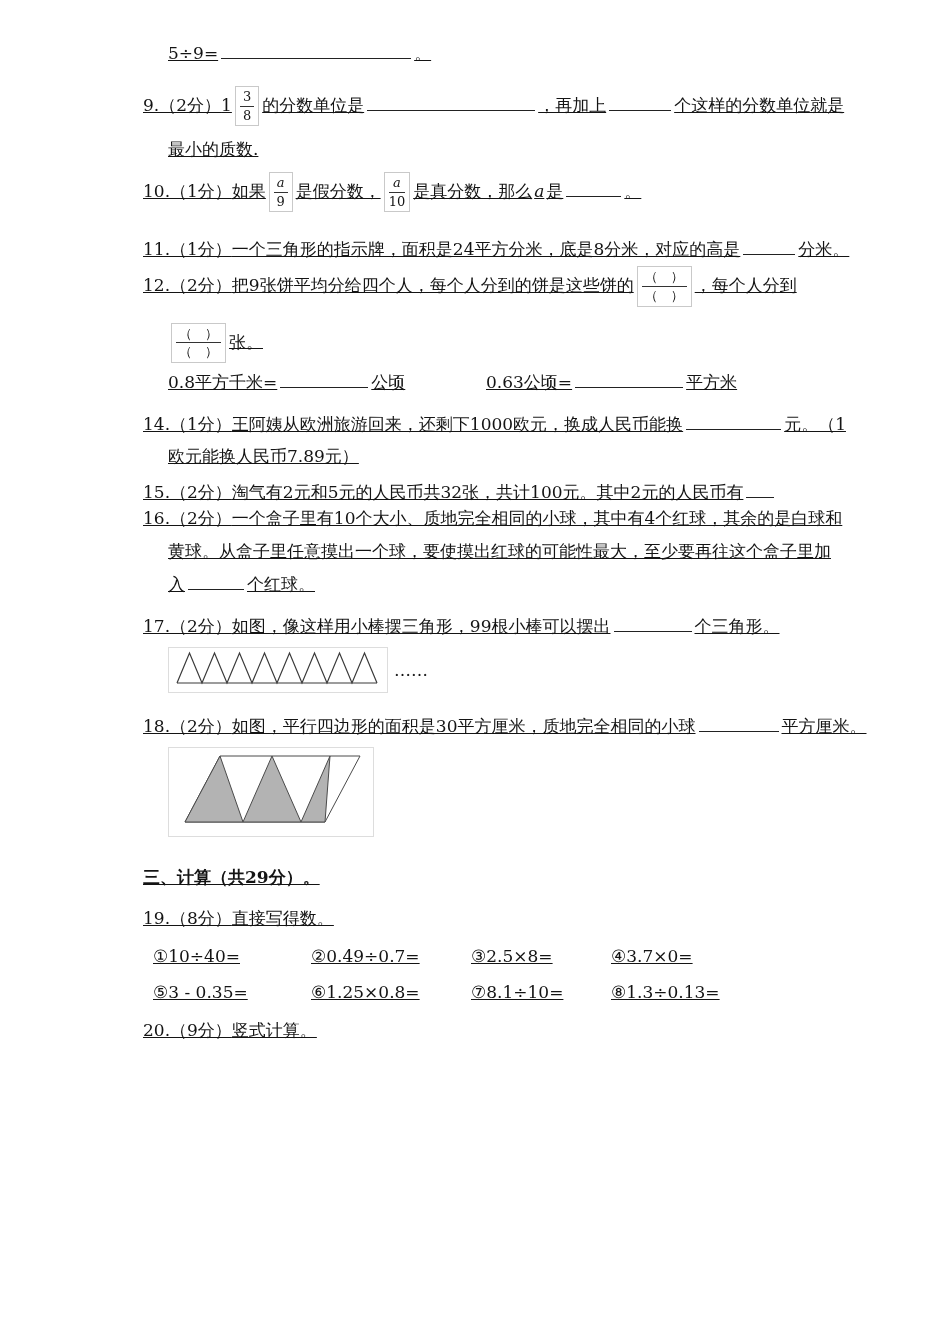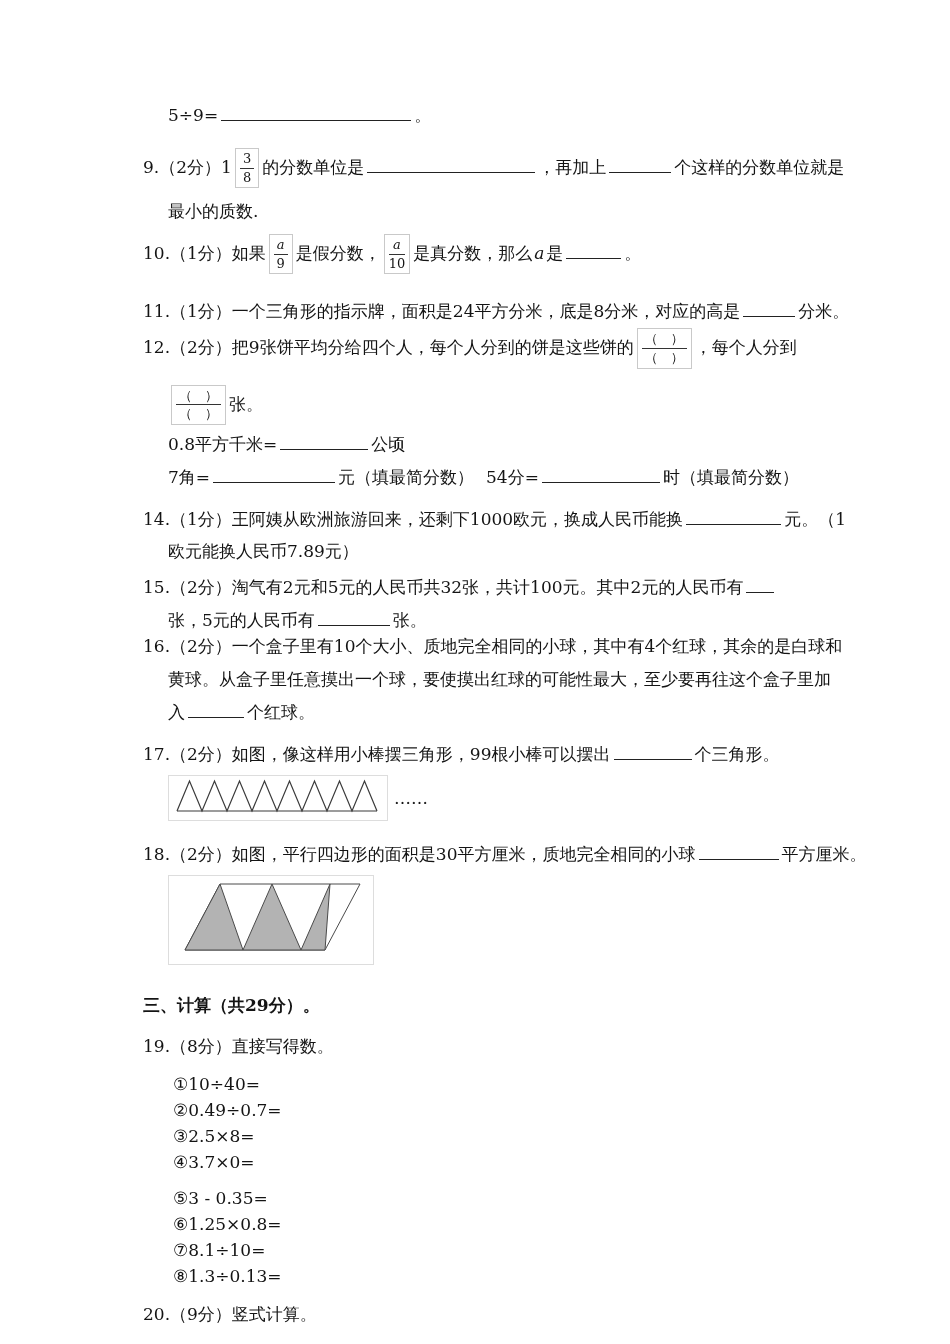--- a/index.html
+++ b/index.html
@@ -1,21 +1,21 @@
 <!DOCTYPE html>
 <html><head>
 <meta charset="utf-8">
 <style>
   html,body { margin:0; padding:0; background:#fff; }
   .page {
     width:950px; height:1344px; background:#ffffff; overflow:hidden;
     font-family:"DejaVu Serif","Liberation Serif",serif;
     font-size:17px; color:#141414; position:relative;
   }
-  .content { padding:102px 60px 0 143px; }
+  .content { padding:40px 60px 0 143px;text-decoration:underline; }
   .line { line-height:26px; white-space:nowrap; }
   .indent { margin-left:25px; }
   .blank {
     display:inline-block; border-bottom:1px solid #222;
     height:14px; vertical-align:baseline; margin:0 3px;
   }
   .frac {
     display:inline-block; vertical-align:middle; text-align:center;
     font-size:13px; line-height:1.2; border:1px solid #c9c9c9;
     padding:2px 4px; margin:0 3px; background:#fff;
@@ -25,21 +25,21 @@
   .var { font-style:italic; padding:0 2px; }
   .cols { display:flex; }
   .col-l { width:318px; }
   .figbox {
     display:inline-block; border:1px solid #ddd; background:#fff;
     padding:2px 6px; vertical-align:middle;
   }
   .fig-row { margin-left:25px; }
   .dots { margin-left:6px; vertical-align:middle; }
   .sec { font-weight:bold; line-height:28px; }
-  .calc-row { display:flex; margin-left:30px; line-height:26px;flex-direction:column; }
+  .calc-row { display:flex; margin-left:10px; line-height:26px; }
   .c1 { width:158px; } .c2 { width:160px; } .c3 { width:140px; }
 </style>
 </head>
 <body>
 
 <div class="page">
   <div class="content">
 
     <div class="line indent">
       <span>5÷9=</span><span class="blank" style="width:190px"></span><span>。</span>
@@ -64,42 +64,34 @@
       <span>12.（2分）</span><span>把9张饼平均分给四个人，每个人分到的饼是这些饼的</span><span class="frac"><span class="fn">（　）</span><span class="fd">（　）</span></span><span>，每个人分到</span>
     </div>
     <div class="line indent" style="margin-top:16px">
       <span class="frac"><span class="fn">（　）</span><span class="fd">（　）</span></span><span>张。</span>
     </div>
 
     <div class="line indent cols" style="margin-top:6px">
       <div class="col-l">
         <span>0.8平方千米=</span><span class="blank" style="width:88px"></span><span>公顷</span>
       </div>
-    </div>
-    <div class="line indent cols" style="margin-top:7px">
-      <div class="col-l">
-        <span>7角=</span><span class="blank" style="width:122px"></span><span>元（填最简分数）</span>
-      </div>
       <div>
-        <span>54分=</span><span class="blank" style="width:118px"></span><span>时（填最简分数）</span>
+        <span>0.63公顷=</span><span class="blank" style="width:108px"></span><span>平方米</span>
       </div>
     </div>
 
     <div class="line" style="margin-top:16px">
       <span>14.（1分）</span><span>王阿姨从欧洲旅游回来，还剩下1000欧元，换成人民币能换</span><span class="blank" style="width:95px"></span><span>元。（1</span>
     </div>
     <div class="line indent" style="margin-top:6px">
       <span>欧元能换人民币7.89元）</span>
     </div>
 
     <div class="line" style="margin-top:10px">
       <span>15.（2分）</span><span>淘气有2元和5元的人民币共32张，共计100元。其中2元的人民币有</span><span class="blank" style="width:28px"></span>
-    </div>
-    <div class="line indent" style="margin-top:7px">
-      <span>张，5元的人民币有</span><span class="blank" style="width:72px"></span><span>张。</span>
     </div>
 
     <div class="line" style="">
       <span>16.（2分）</span><span>一个盒子里有10个大小、质地完全相同的小球，其中有4个红球，其余的是白球和</span>
     </div>
     <div class="line indent" style="margin-top:7px">
       <span>黄球。从盒子里任意摸出一个球，要使摸出红球的可能性最大，至少要再往这个盒子里加</span>
     </div>
     <div class="line indent" style="margin-top:7px">
       <span>入</span><span class="blank" style="width:56px"></span><span>个红球。</span>

